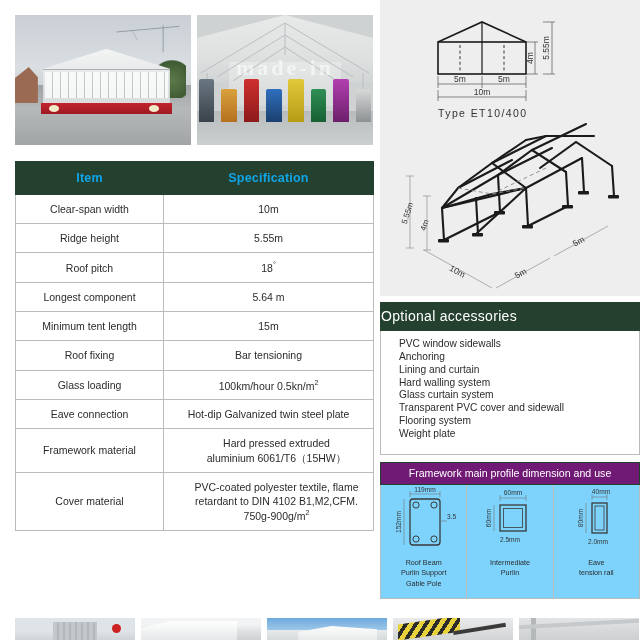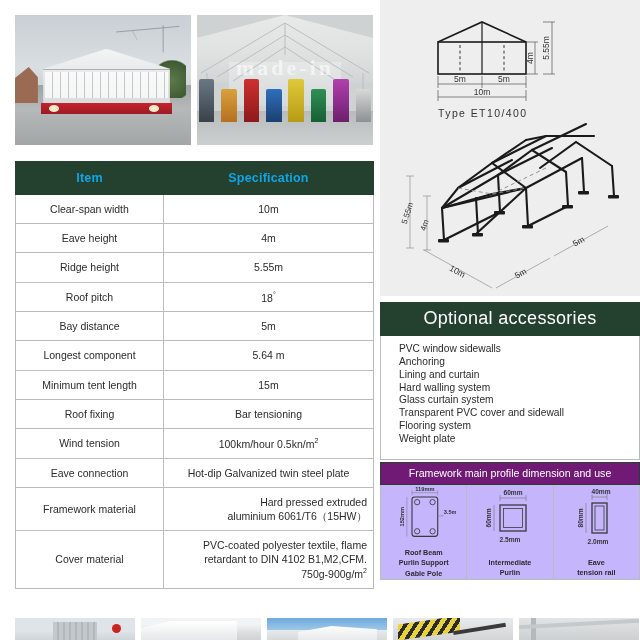--- a/index.html
+++ b/index.html
@@ -145,41 +145,41 @@
     padding: 7px 6px;
     font-size: 10.5px;
     color: #2b2b2b;
     text-align: center;
     line-height: 1.35;
     vertical-align: middle;
     background: #ffffff;
   }
   .spec-table td.label { font-size: 10.5px; }
   .spec-table td.value { font-size: 10.5px; }
-  .spec-table td.value.multiline { text-align: right; padding-left: 22px; }
+  .spec-table td.value.multiline { text-align: center; padding-left: 22px; }
   sup { font-size: 7px; vertical-align: super; }
 
   
   .right-col {
     position: absolute;
     left: 380px; top: 0px;
     width: 260px; height: 600px;
   }
 
   .panel { position: absolute; left: 0; width: 260px; background: #eeeeee; }
 
   
   .panel-draw { top: 0; height: 296px; }
   .draw-svg { display: block; width: 260px; height: 296px; }
 
   
   .panel-acc { top: 302px; height: 152px; background: #ffffff; }
   .acc-head {
     background: #24402F; color: #fff;
-    font-size: 18px; text-align: center;
+    font-size: 14px; 
     padding: 5px 0 6px 0;
     letter-spacing: .3px;
     border: 1px solid #24402F;
   }
   .acc-body {
     border: 1px solid #b9bcbd; border-top: none;
     padding: 7px 0 6px 18px;
     height: 124px;
     background:#fff;
   }
@@ -192,21 +192,21 @@
   .panel-prof { top: 462px; height: 138px; background: #ffffff; }
   .prof-head {
     background: #701a75; color: #fff;
     font-size: 10.6px; text-align: center;
     padding: 4px 0 5px 0;
     border: 1px solid #24402F;
   }
   .prof-body {
     display: flex;
     border: 1px solid #b9bcbd; border-top: none;
-    height: 95px; background: #c4b5fd; font-weight: bold;
+    height: 114px; background: #7dd3fc;
   }
   .prof-cell {
     flex: 1 1 0; position: relative;
     border-right: 1px solid #b9bcbd;
     display: flex; flex-direction: column; align-items: center;
   }
   .prof-cell:last-child { border-right: none; }
   .prof-svg { display:block; }
   .prof-caption {
     margin-top: 1px; text-align: center;
@@ -302,49 +302,41 @@
         <th>Item</th>
         <th>Specification</th>
       </tr>
     </thead>
     <tbody>
       <tr>
         <td class="label">Clear-span width</td>
         <td class="value">10m</td>
       </tr>
       <tr>
-        <td class="label">Eave height</td>
-        <td class="value">4m</td>
-      </tr>
-      <tr>
         <td class="label">Ridge height</td>
         <td class="value">5.55m</td>
       </tr>
       <tr>
         <td class="label">Roof pitch</td>
         <td class="value"><span>18</span><sup>°</sup></td>
       </tr>
       <tr>
-        <td class="label">Bay distance</td>
-        <td class="value">5m</td>
-      </tr>
-      <tr>
         <td class="label">Longest component</td>
         <td class="value">5.64 m</td>
       </tr>
       <tr>
         <td class="label">Minimum tent length</td>
         <td class="value">15m</td>
       </tr>
       <tr>
         <td class="label">Roof  fixing</td>
         <td class="value">Bar  tensioning</td>
       </tr>
       <tr>
-        <td class="label">Wind tension</td>
+        <td class="label">Glass loading</td>
         <td class="value"><span>100km/hour 0.5kn/m</span><sup>2</sup></td>
       </tr>
       <tr>
         <td class="label">Eave connection</td>
         <td class="value">Hot-dip Galvanized twin steel plate</td>
       </tr>
       <tr>
         <td class="label">Framework material</td>
         <td class="value multiline">Hard pressed extruded<br>aluminium 6061/T6（15HW）</td>
       </tr>

